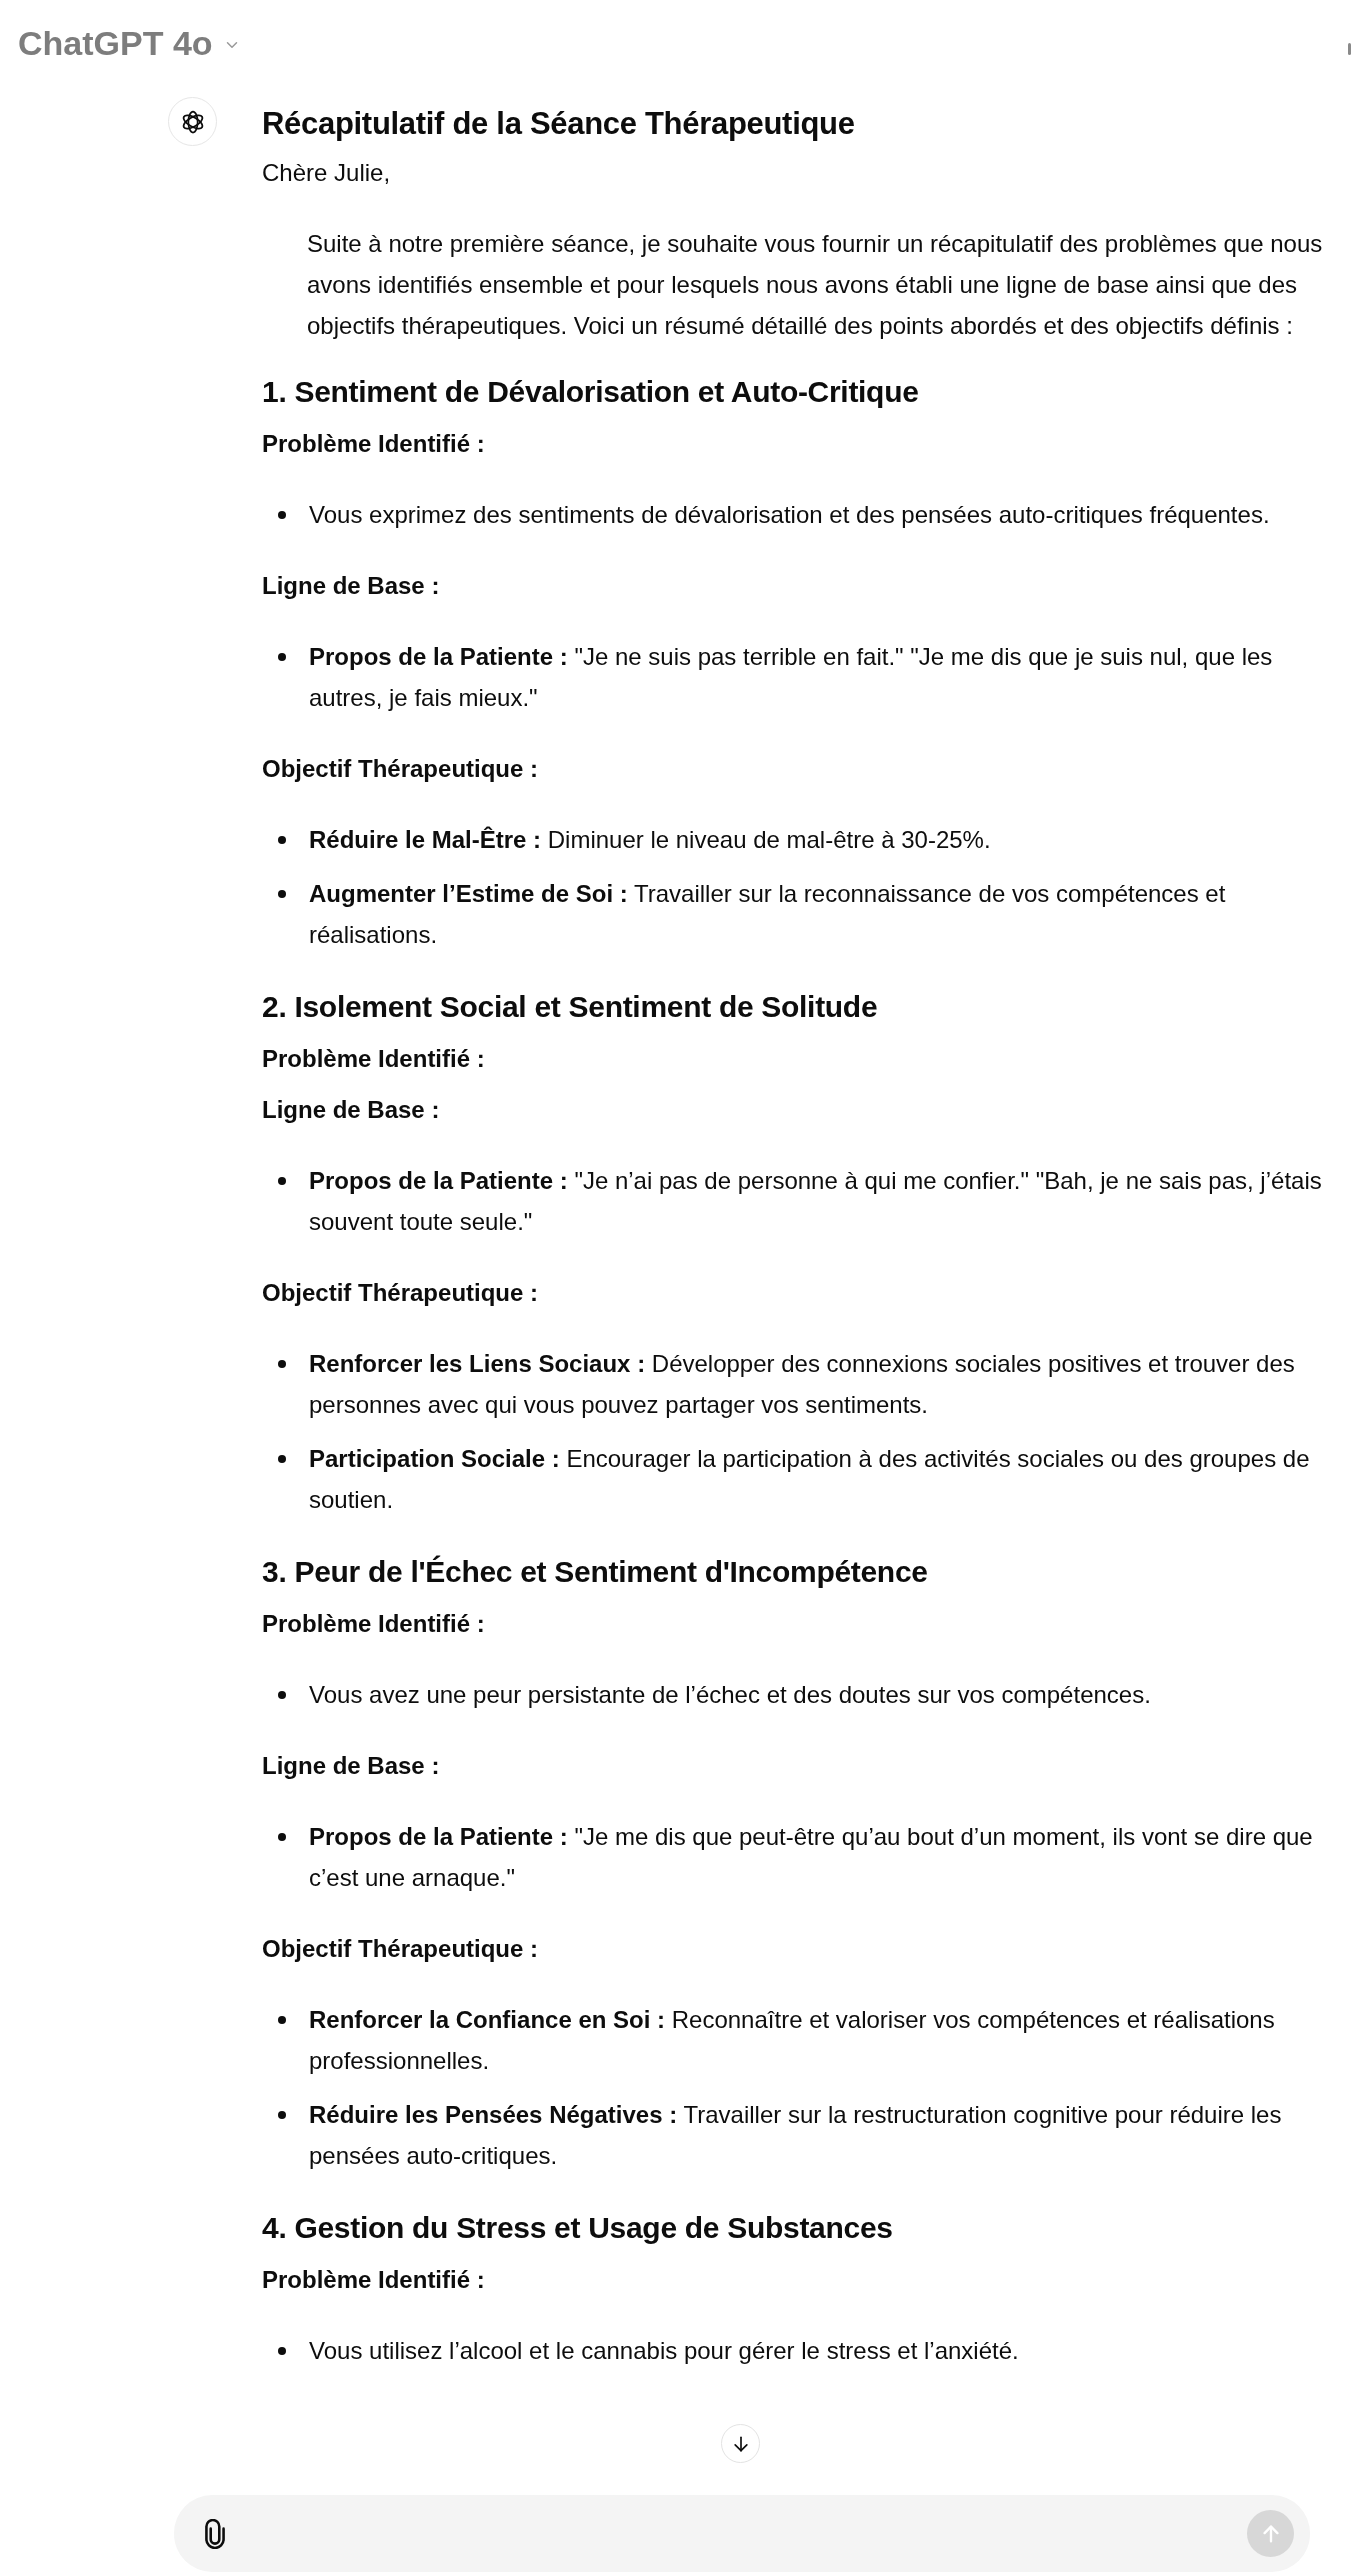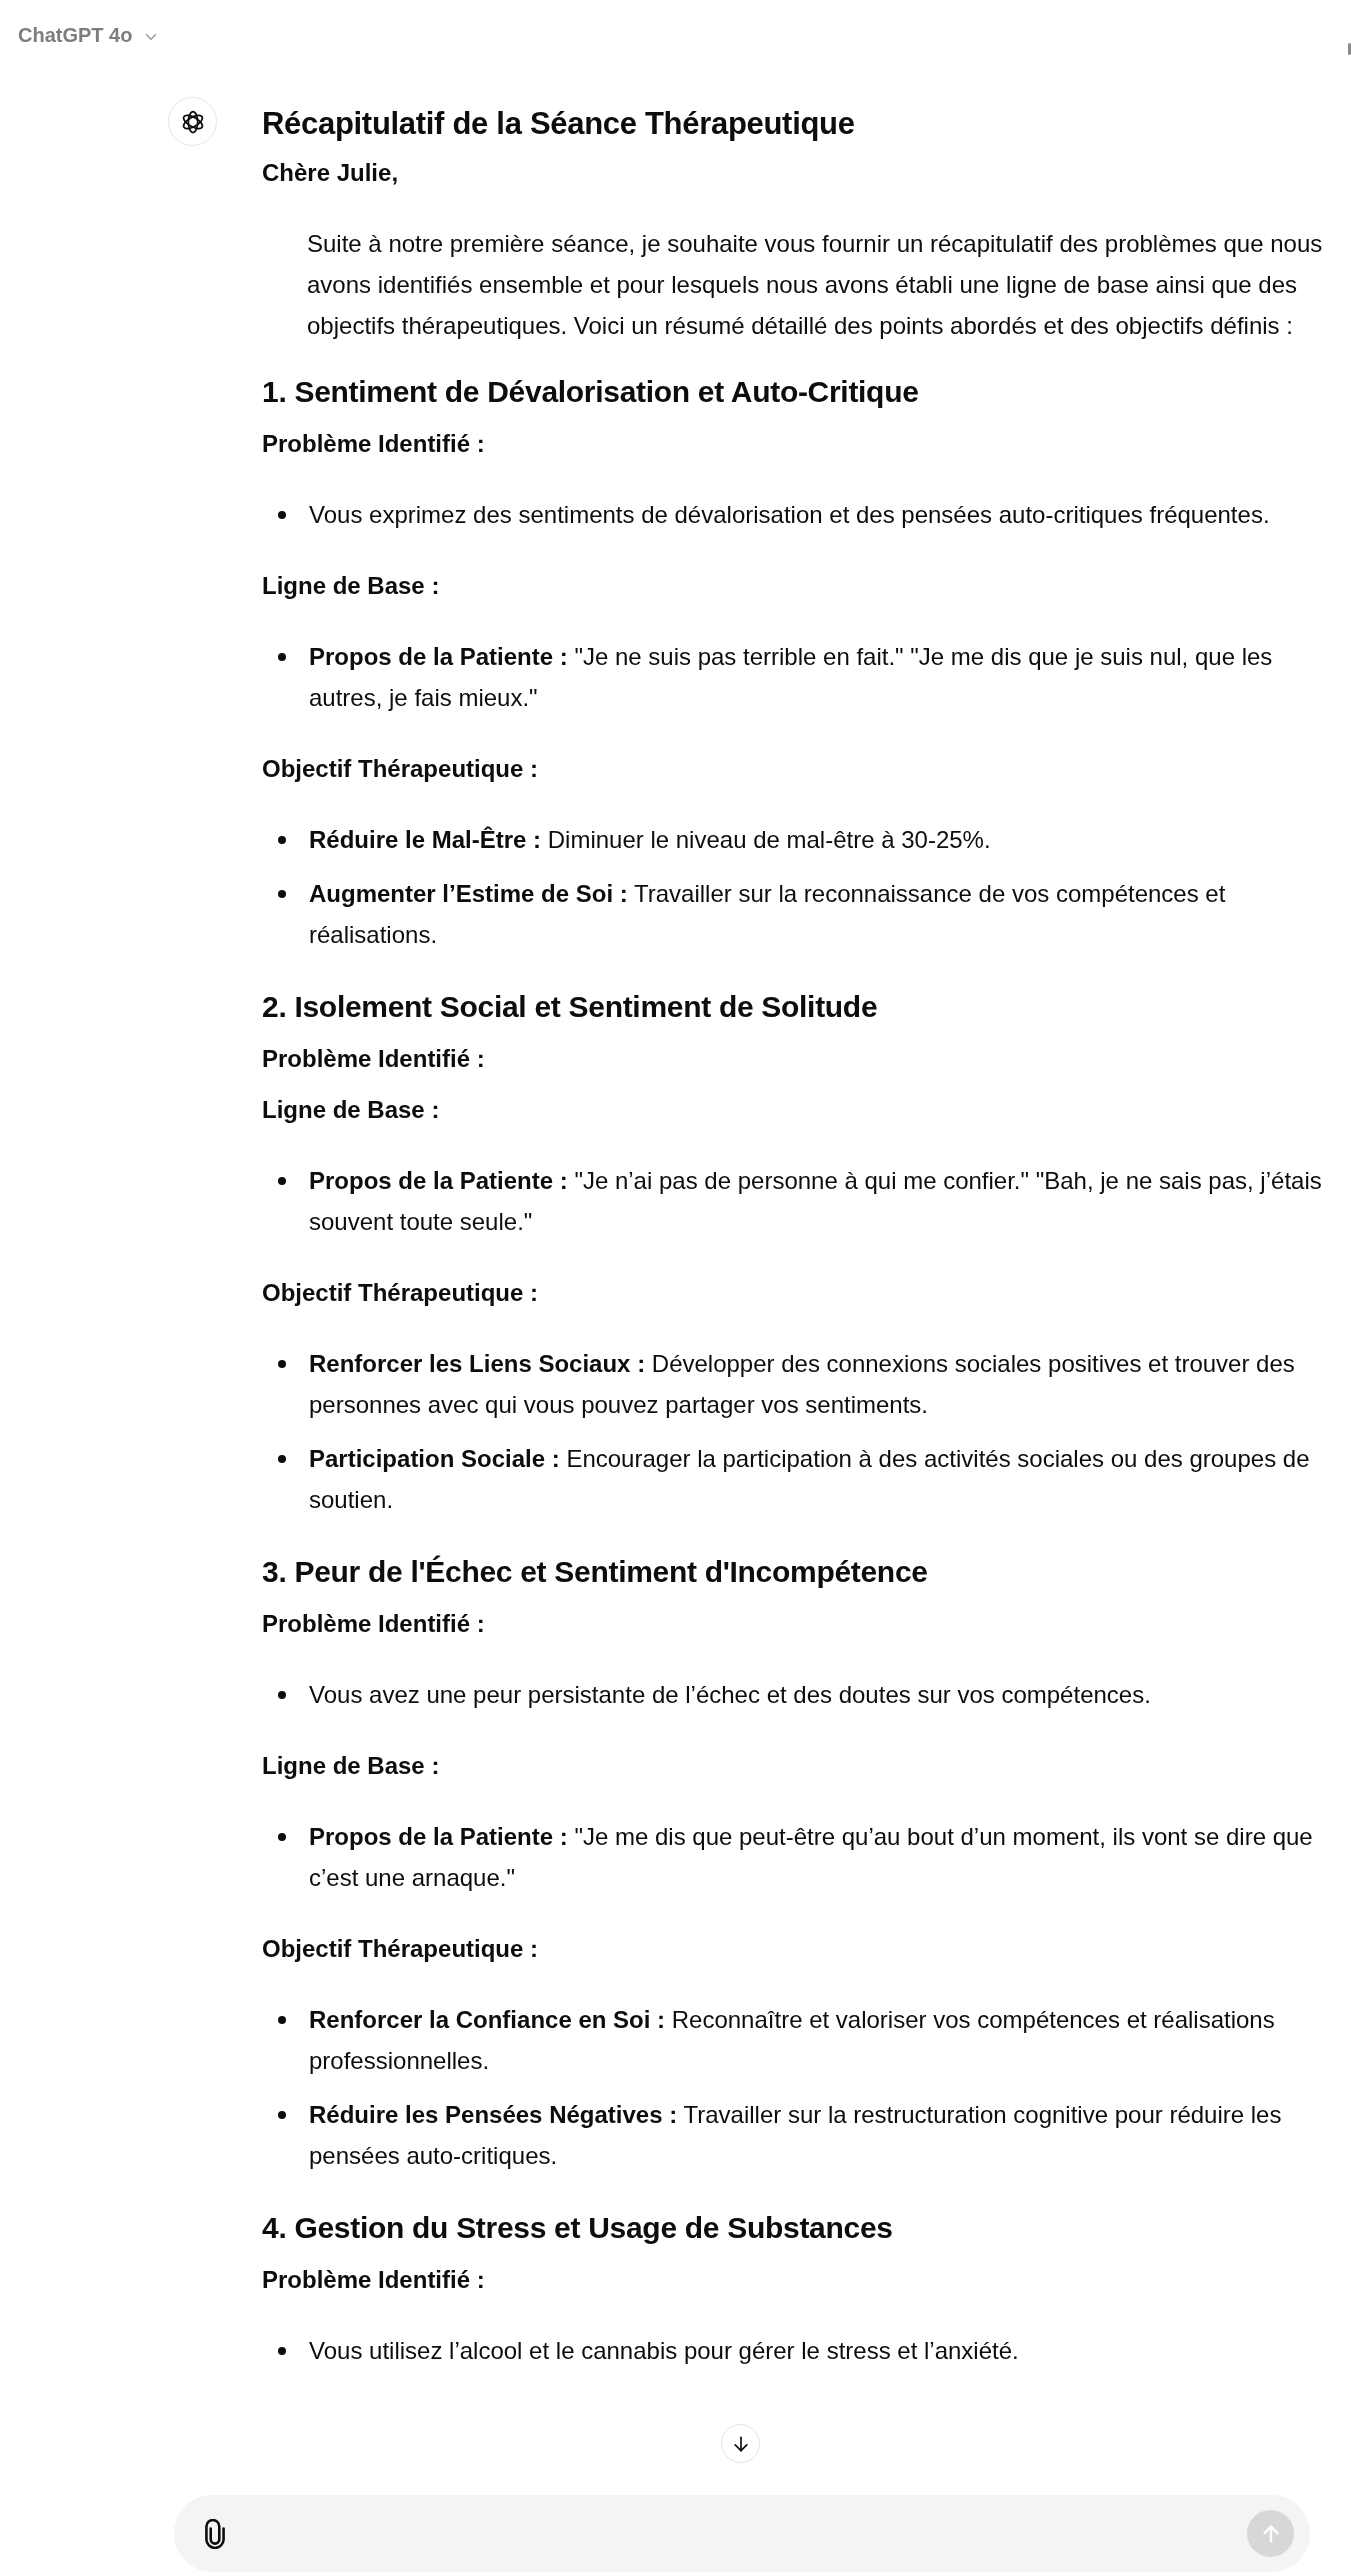--- a/index.html
+++ b/index.html
@@ -8,42 +8,42 @@
     font-family: "Liberation Sans", "DejaVu Sans", sans-serif;
     color: #0d0d0d;
   }
   .topbar {
     position: absolute; left: 0; top: 0; width: 1351px; height: 85px;
     background: #ffffff; z-index: 5;
   }
   .model-switch {
     position: absolute; left: 18px; top: 24px;
     display: flex; align-items: center; gap: 10px;
-    font-size: 20px; font-weight: 600; color: #7d7d7d; cursor: pointer;
+    font-size: 34px; font-weight: 600; color: #7d7d7d; cursor: pointer;
   }
   .model-switch .chev { width: 18px; height: 18px; display: inline-block; margin-top: 2px; }
   .edge-mark {
     position: absolute; right: 0; top: 43px; width: 3px; height: 12px; background: #8a8a8a; border-radius: 2px;
   }
   .avatar {
     position: absolute; left: 168px; top: 97px; width: 47px; height: 47px;
     border: 1px solid #e6e6e6; border-radius: 50%; background: #fff;
     display: flex; align-items: center; justify-content: center;
   }
   .content {
     position: absolute; left: 262px; top: 99px; width: 1065px;
     font-size: 24px; line-height: 41px;
   }
   .content h2 {
     font-size: 31px; font-weight: 700; margin: 0; line-height: 49px; letter-spacing: -0.3px;
   }
   .content h3 {
     font-size: 30px; font-weight: 700; margin: 24px 0 6px 0; line-height: 43px; letter-spacing: -0.3px;
   }
-  .content .greeting { font-weight: 700; margin: 4px 0 0 0; }
+  .content .greeting { font-weight: 400; margin: 4px 0 0 0; }
   .content p { margin: 0; }
   .content .intro { margin-top: 30px; margin-left: 45px; }
   .content .label { font-weight: 700; margin: 10px 0 0 0; }
   .content ul { margin: 30px 0 30px 0; padding-left: 47px; list-style: none; }
   .content ul li { position: relative; margin: 13px 0 12px 0; }
   .content ul li:last-child { margin-bottom: 0; }
   .content ul li::before {
     content: ""; position: absolute; left: -31px; top: 17px; width: 8px; height: 8px; border-radius: 50%; background: #0d0d0d;
   }
   .content ul li b { font-weight: 700; }

